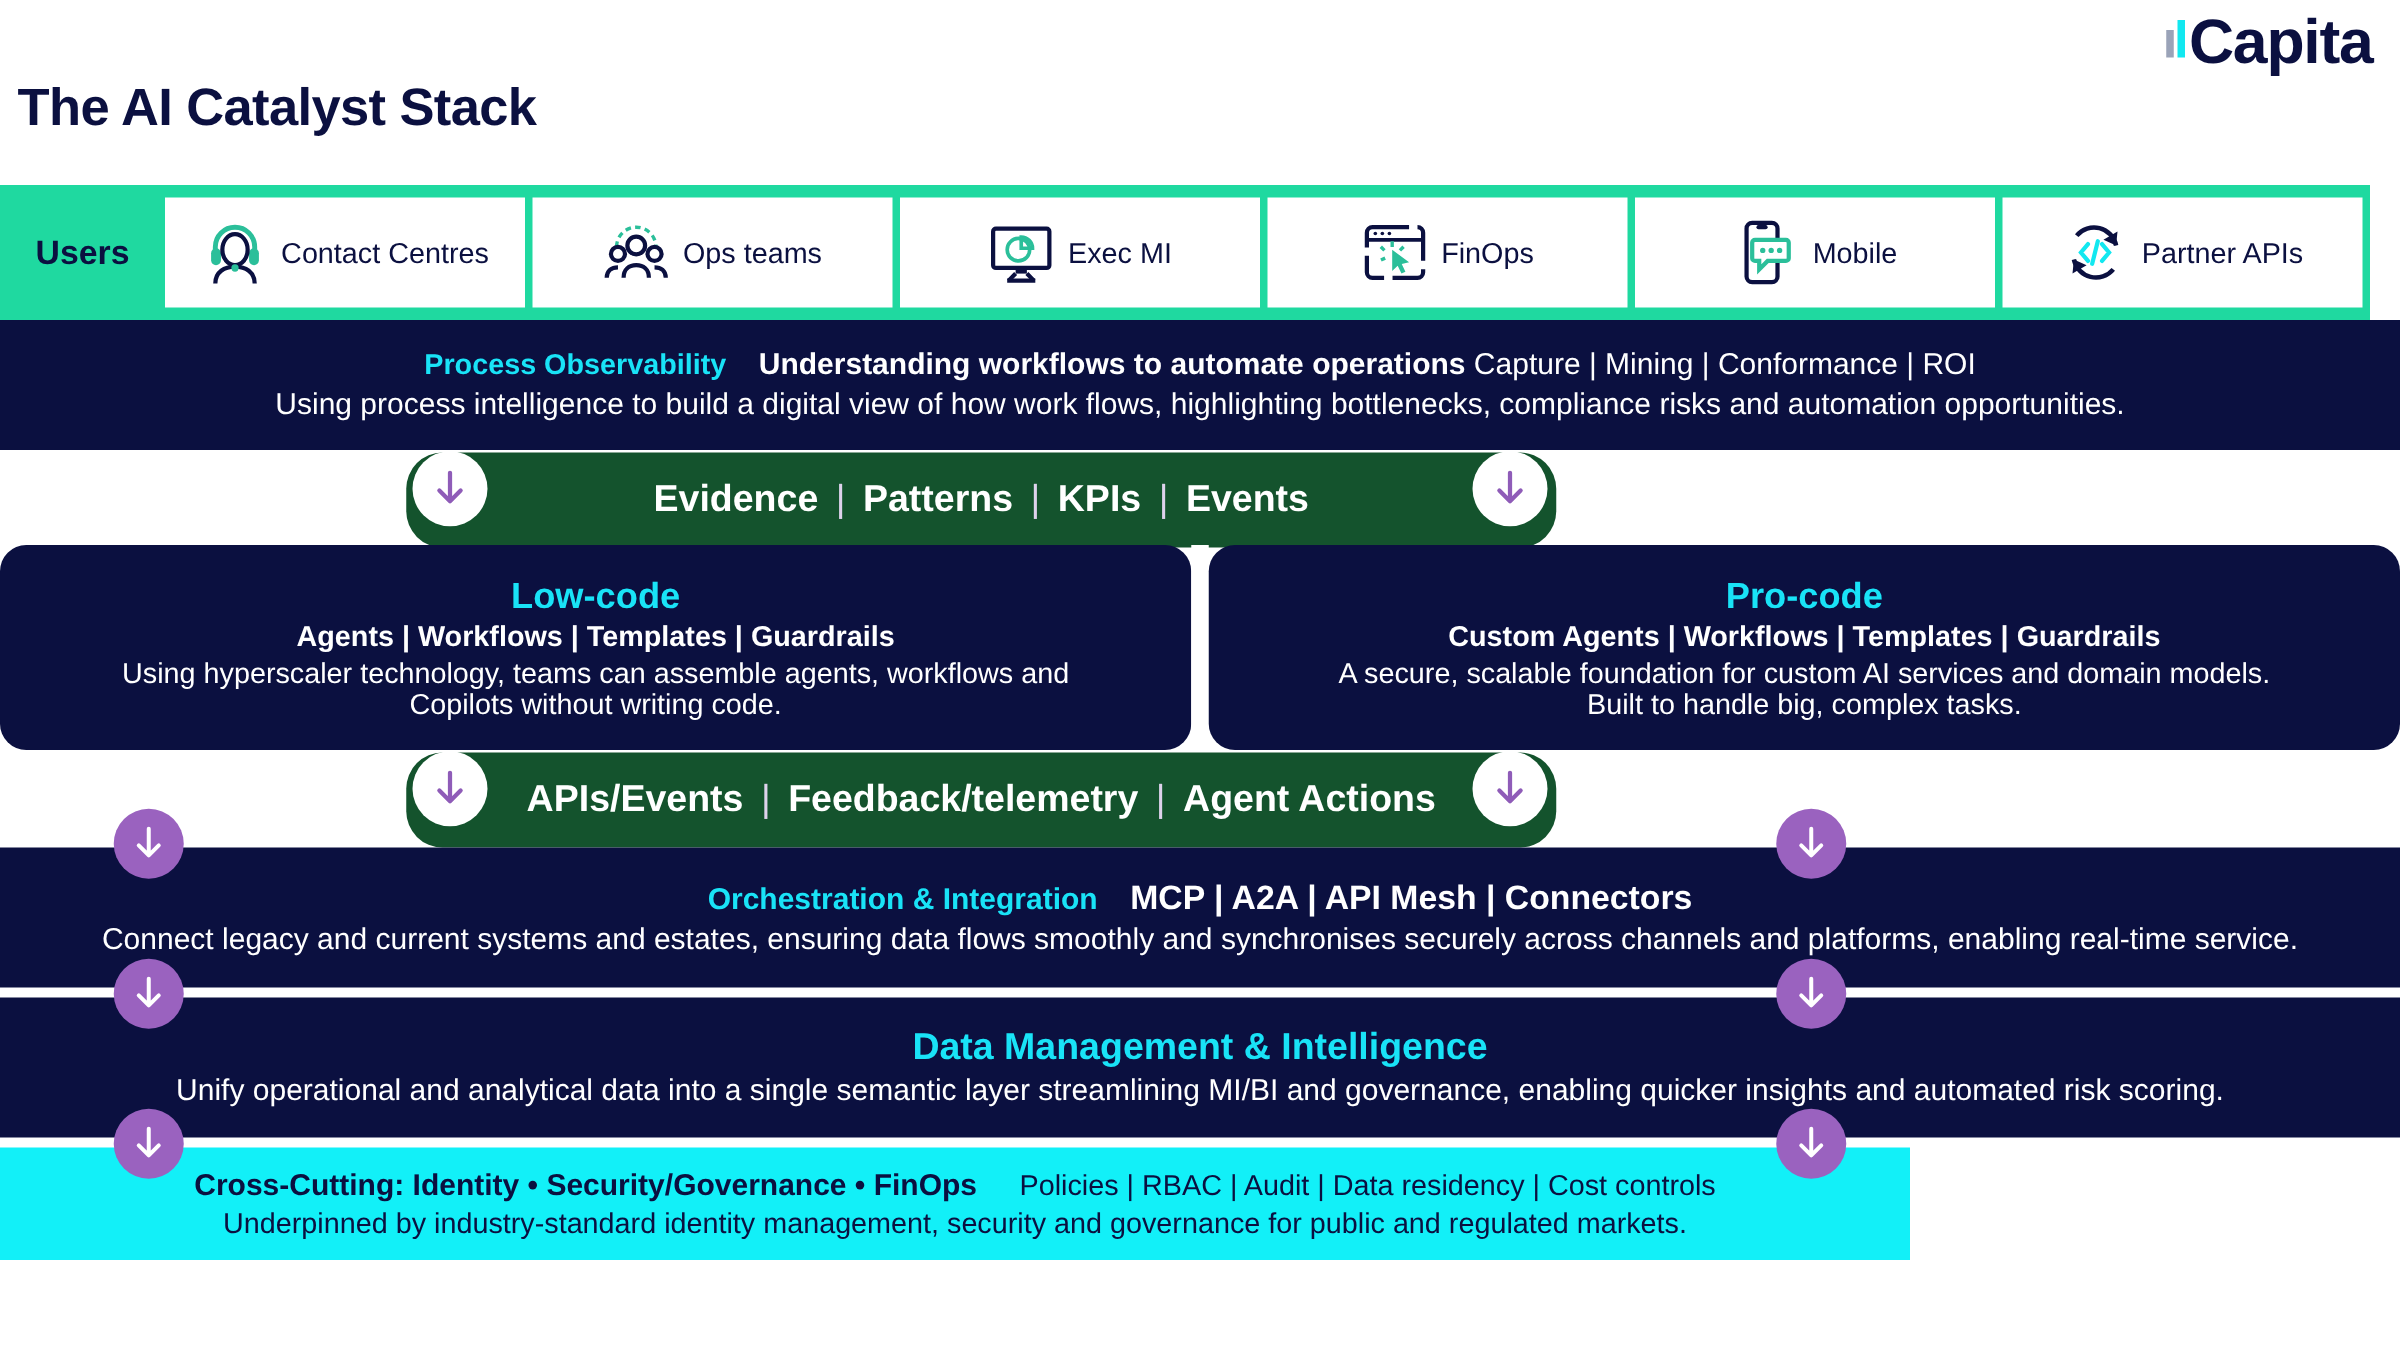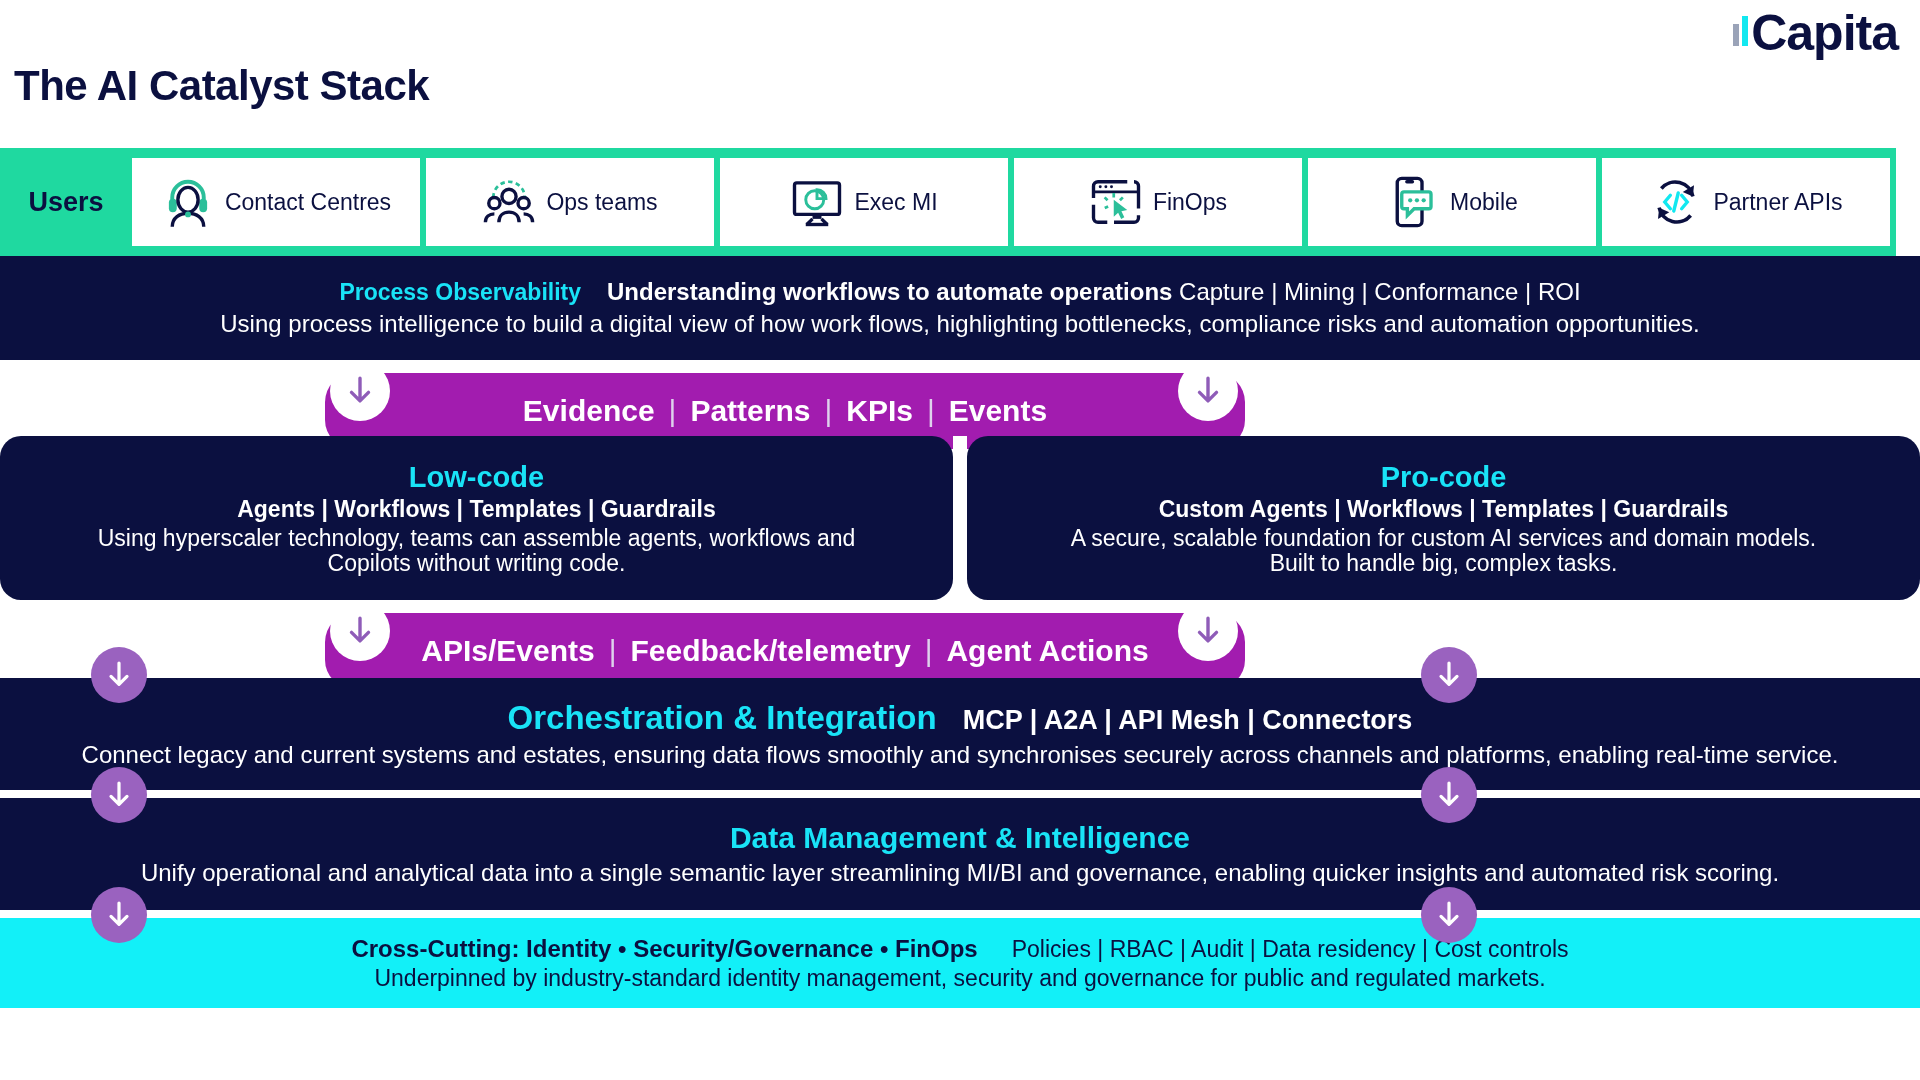--- a/index.html
+++ b/index.html
@@ -58,22 +58,22 @@
   }
   .band-line1 { display: flex; align-items: baseline; justify-content: center; gap: 26px; }
   .band-heading { color: #19e3f7; font-size: 23px; font-weight: bold; }
   .band-tags { font-size: 24px; }
   .band-tags b { font-weight: bold; }
   .band-desc { font-size: 24px; margin-top: 4px; padding: 0 10px; }
 
   
   .pill-row { position: absolute; left: 0; width: 1920px; height: 66px; }
   .pill {
-    position: absolute; height: 76px; top: 15px;
-    background: #a21caf; border-radius: 29px;
+    position: absolute; height: 76px; top: 4px;
+    background: #14532d; border-radius: 29px;
     display: flex; align-items: center; justify-content: center;
     color: #ffffff; font-size: 30px; font-weight: bold;
     padding: 0 66px;
   }
   .pill .sep { color: #ded2ec; font-weight: normal; margin: 0 14px; }
   .circ-w {
     position: absolute; width: 60px; height: 60px; top: 3px;
     background: #ffffff; border-radius: 50%;
     display: flex; align-items: center; justify-content: center;
   }
@@ -93,21 +93,21 @@
     display: flex; flex-direction: column; align-items: center; justify-content: center;
     text-align: center; padding: 6px 30px; border-radius: 21px;
   }
   .split-gap { width: 14px; background: #ffffff; flex: 0 0 14px; }
   .split-title { color: #19e3f7; font-size: 29px; font-weight: bold; }
   .split-tags { font-size: 23px; font-weight: bold; margin-top: 2px; }
   .split-desc { font-size: 23px; margin-top: 3px; line-height: 1.08; max-width: 780px; }
 
   
   .cyan-band {
-    position: absolute; left: 0; width: 1920px;
+    position: absolute; left: 0; width: 1528px;
     background: #12f0f8; color: #0b1040;
     display: flex; flex-direction: column; align-items: center; justify-content: center;
     text-align: center;
   }
   .cyan-line1 { display: flex; align-items: baseline; gap: 34px; }
   .cyan-strong { font-size: 24px; font-weight: bold; }
   .cyan-tags { font-size: 23px; }
   .cyan-desc { font-size: 23px; margin-top: 2px; }
 </style>
 </head>
@@ -267,21 +267,21 @@
     </div>
     <div class="circ-w" style="left:1178px;">
       <svg width="34" height="34" viewBox="0 0 24 24">
         <path d="M12 3v15M6 13l6 6 6-6" fill="none" stroke="#8f5cb8" stroke-width="2.4" stroke-linecap="round" stroke-linejoin="round"></path>
       </svg>
     </div>
   </div>
 
   <div class="band" style="top:678px; height:112px;">
     <div class="band-line1">
-      <span class="band-heading" style="font-size:33px;">Orchestration &amp; Integration</span>
+      <span class="band-heading" style="font-size:24px;">Orchestration &amp; Integration</span>
       <span class="band-tags" style="font-weight:bold; font-size:27px;">MCP | A2A | API Mesh | Connectors</span>
     </div>
     <div class="band-desc">Connect legacy and current systems and estates, ensuring data flows smoothly and synchronises securely across channels and platforms, enabling real-time service.</div>
   </div>
 
   <div class="circ-p" style="left:91px; top:647px;">
     <svg width="32" height="32" viewBox="0 0 24 24">
       <path d="M12 3v15M6 13l6 6 6-6" fill="none" stroke="#ffffff" stroke-width="2.4" stroke-linecap="round" stroke-linejoin="round"></path>
     </svg>
   </div>

